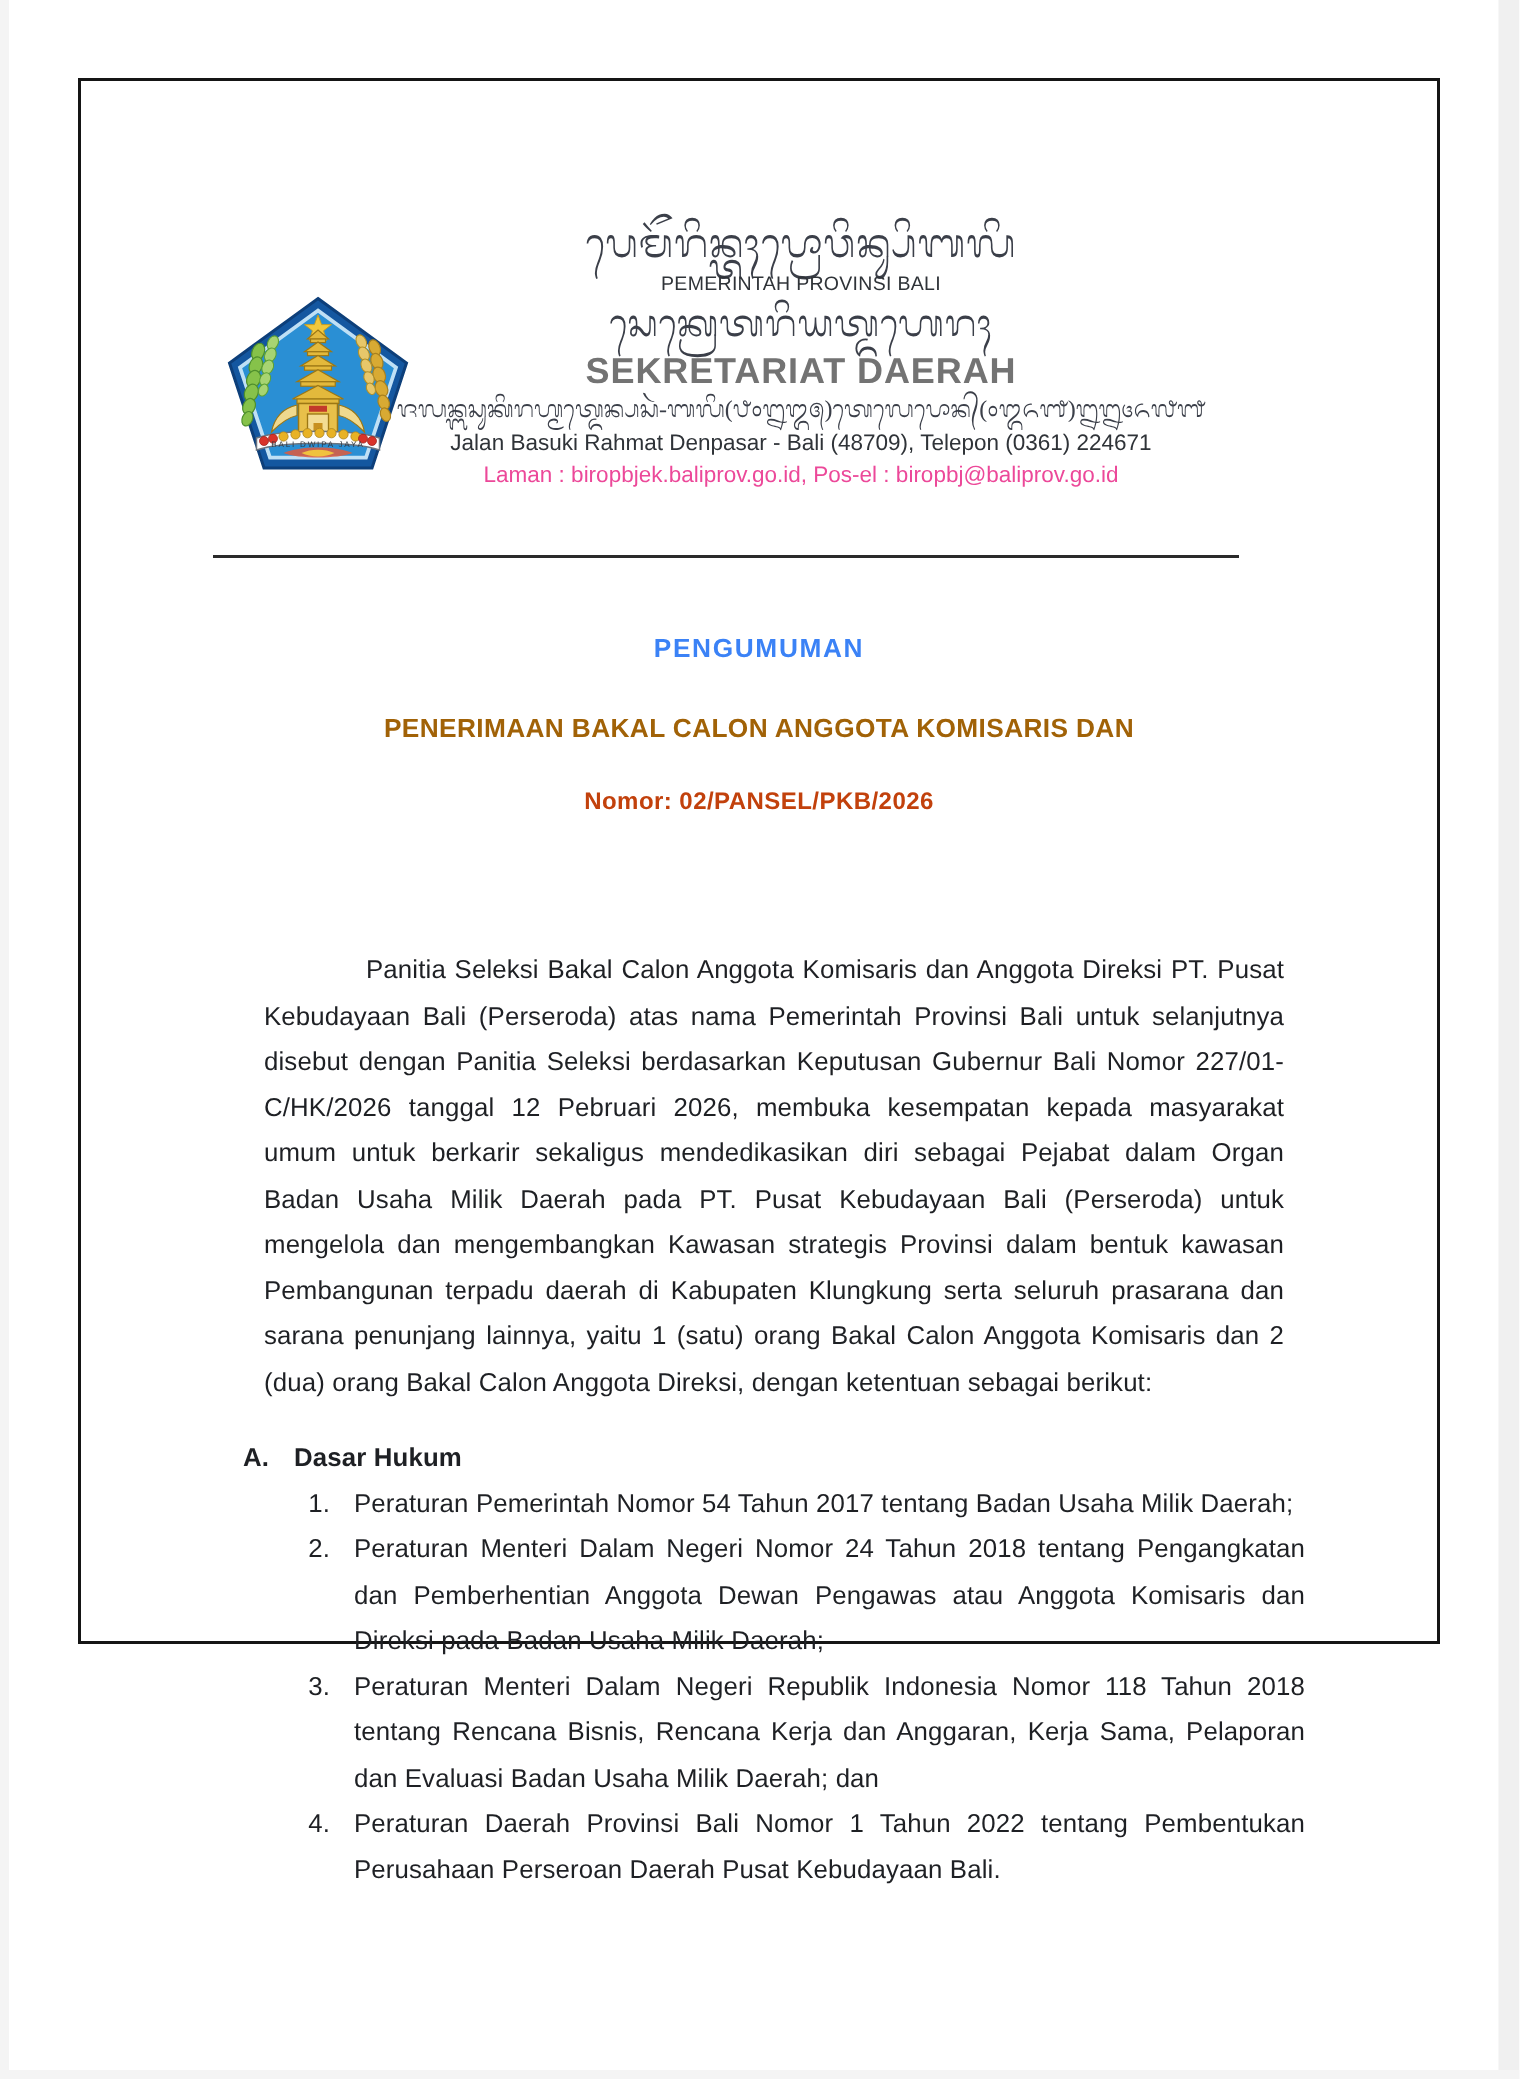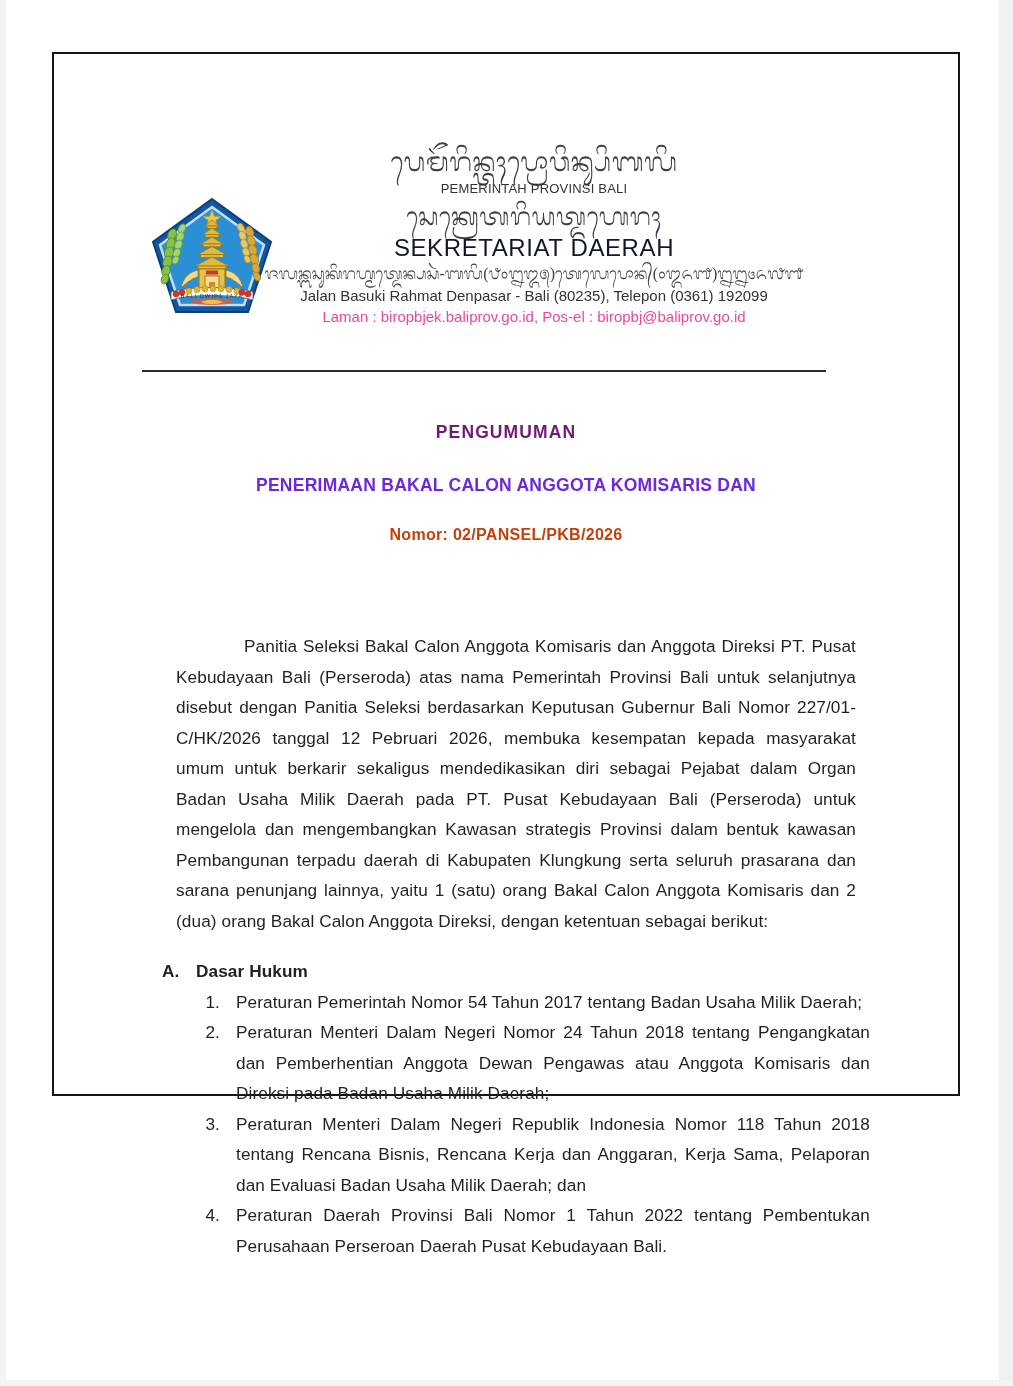--- a/index.html
+++ b/index.html
@@ -106,23 +106,23 @@
     margin-top: 3px;
   }
   .lh-line1 {
     font-size: 13px;
     letter-spacing: 0.2px;
     color: #2f3338;
     line-height: 22px;
   }
   .lh-line2 {
     font-size: 24px;
-    font-weight: normal;
+    font-weight: bold;
     letter-spacing: 0.6px;
-    color: #0f172a;
+    color: #737373;
     line-height: 30px;
     margin-top: 1px;
   }
   .lh-addr {
     font-size: 15px;
     color: #2f3338;
     line-height: 21px;
     margin-top: 3px;
   }
   .lh-web {
@@ -144,28 +144,28 @@
     position: absolute;
     left: 0;
     top: 368px;
     width: 100%;
     text-align: center;
   }
   .t-pengumuman {
     font-size: 17.5px;
     font-weight: bold;
     letter-spacing: 1.1px;
-    color: #701a75;
+    color: #3b82f6;
   }
   .t-subject {
     margin-top: 30px;
     font-size: 17.5px;
     font-weight: bold;
     letter-spacing: 0.25px;
-    color: #6d28d9;
+    color: #a16207;
     line-height: 25px;
   }
   .t-nomor {
     margin-top: 28px;
     font-size: 16px;
     font-weight: bold;
     letter-spacing: 0.3px;
     color: #c2410c;
   }
 
@@ -333,21 +333,21 @@
       </svg>
     </div>
 
     <div class="letterhead">
       <div class="kop-lines">
         <div class="bali-script bali-1">ᬧᬾᬫᭂᬭᬶᬦ᭄ᬢᬄᬧ᭄ᬭᭀᬯᬶᬦ᭄ᬲᬶᬩᬮᬶ</div>
         <div class="lh-line1">PEMERINTAH PROVINSI BALI</div>
         <div class="bali-script bali-2">ᬲᬾᬓ᭄ᬭᬾᬢᬭᬶᬬᬢ᭄ᬤᬳᬾᬭᬄ</div>
         <div class="lh-line2">SEKRETARIAT DAERAH</div>
         <div class="bali-script bali-3">ᬚᬮᬦ᭄ᬩᬲᬸᬓᬶᬭᬳ᭄ᬫᬢ᭄ᬤᬾᬦ᭄ᬧᬲᬃ-ᬩᬮᬶ(᭘᭐᭒᭓᭕)ᬢᬾᬮᬾᬧᭀᬦ᭄(᭐᭓᭖᭑)᭒᭒᭔᭖᭗᭑</div>
-        <div class="lh-addr">Jalan Basuki Rahmat Denpasar - Bali (80235), Telepon (0361) 192099</div>
+        <div class="lh-addr">Jalan Basuki Rahmat Denpasar - Bali (48709), Telepon (0361) 224671</div>
         <div class="lh-web">Laman : biropbjek.baliprov.go.id,  Pos-el : biropbj@baliprov.go.id</div>
       </div>
     </div>
 
     <div class="rule"></div>
 
     <div class="title-block">
       <div class="t-pengumuman">PENGUMUMAN</div>
       <div class="t-subject">
         <div>PENERIMAAN BAKAL CALON ANGGOTA KOMISARIS DAN</div>

